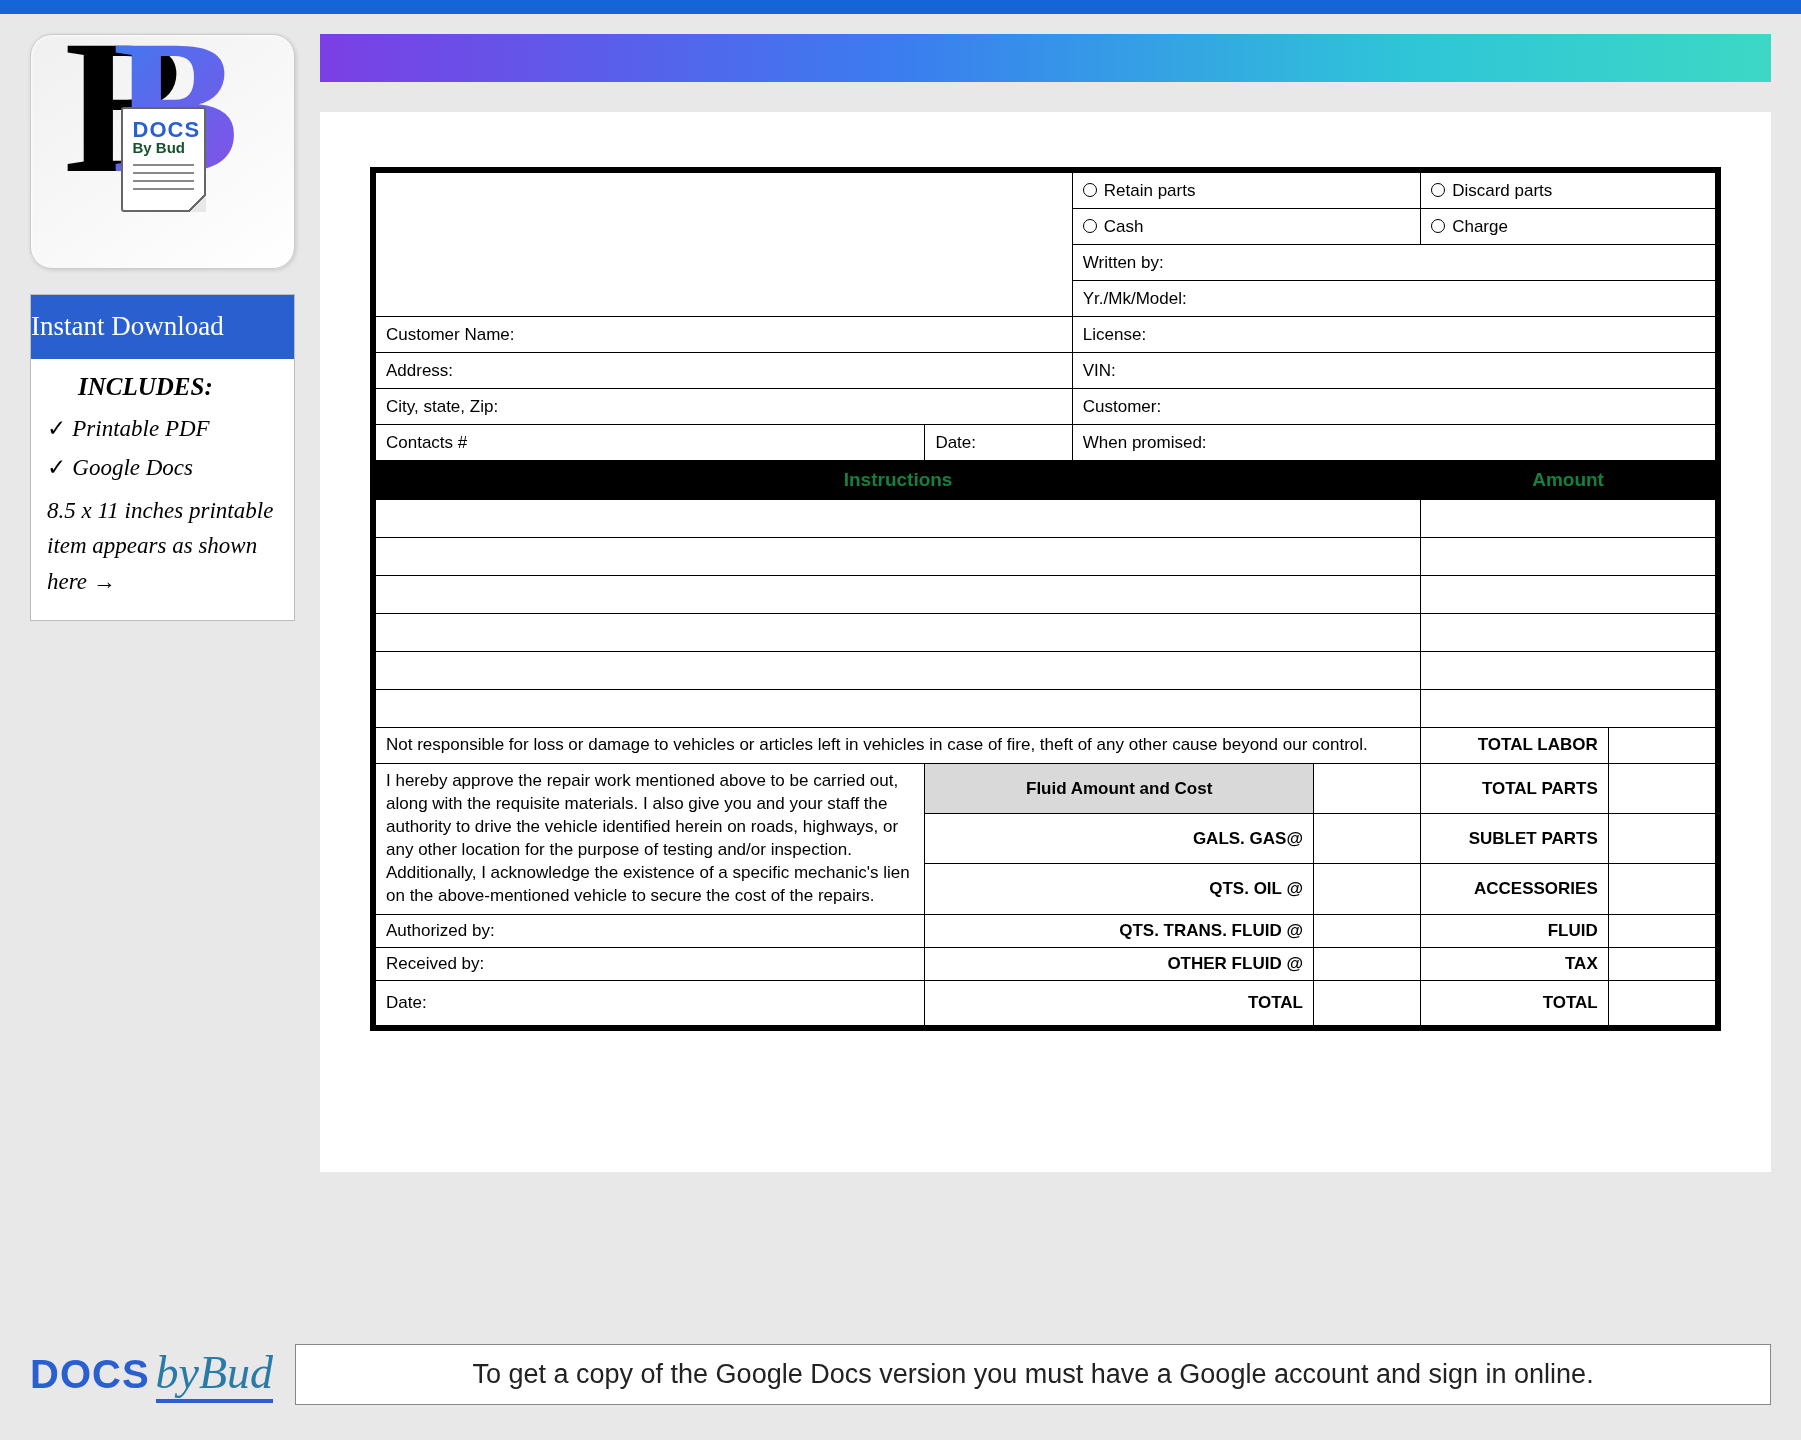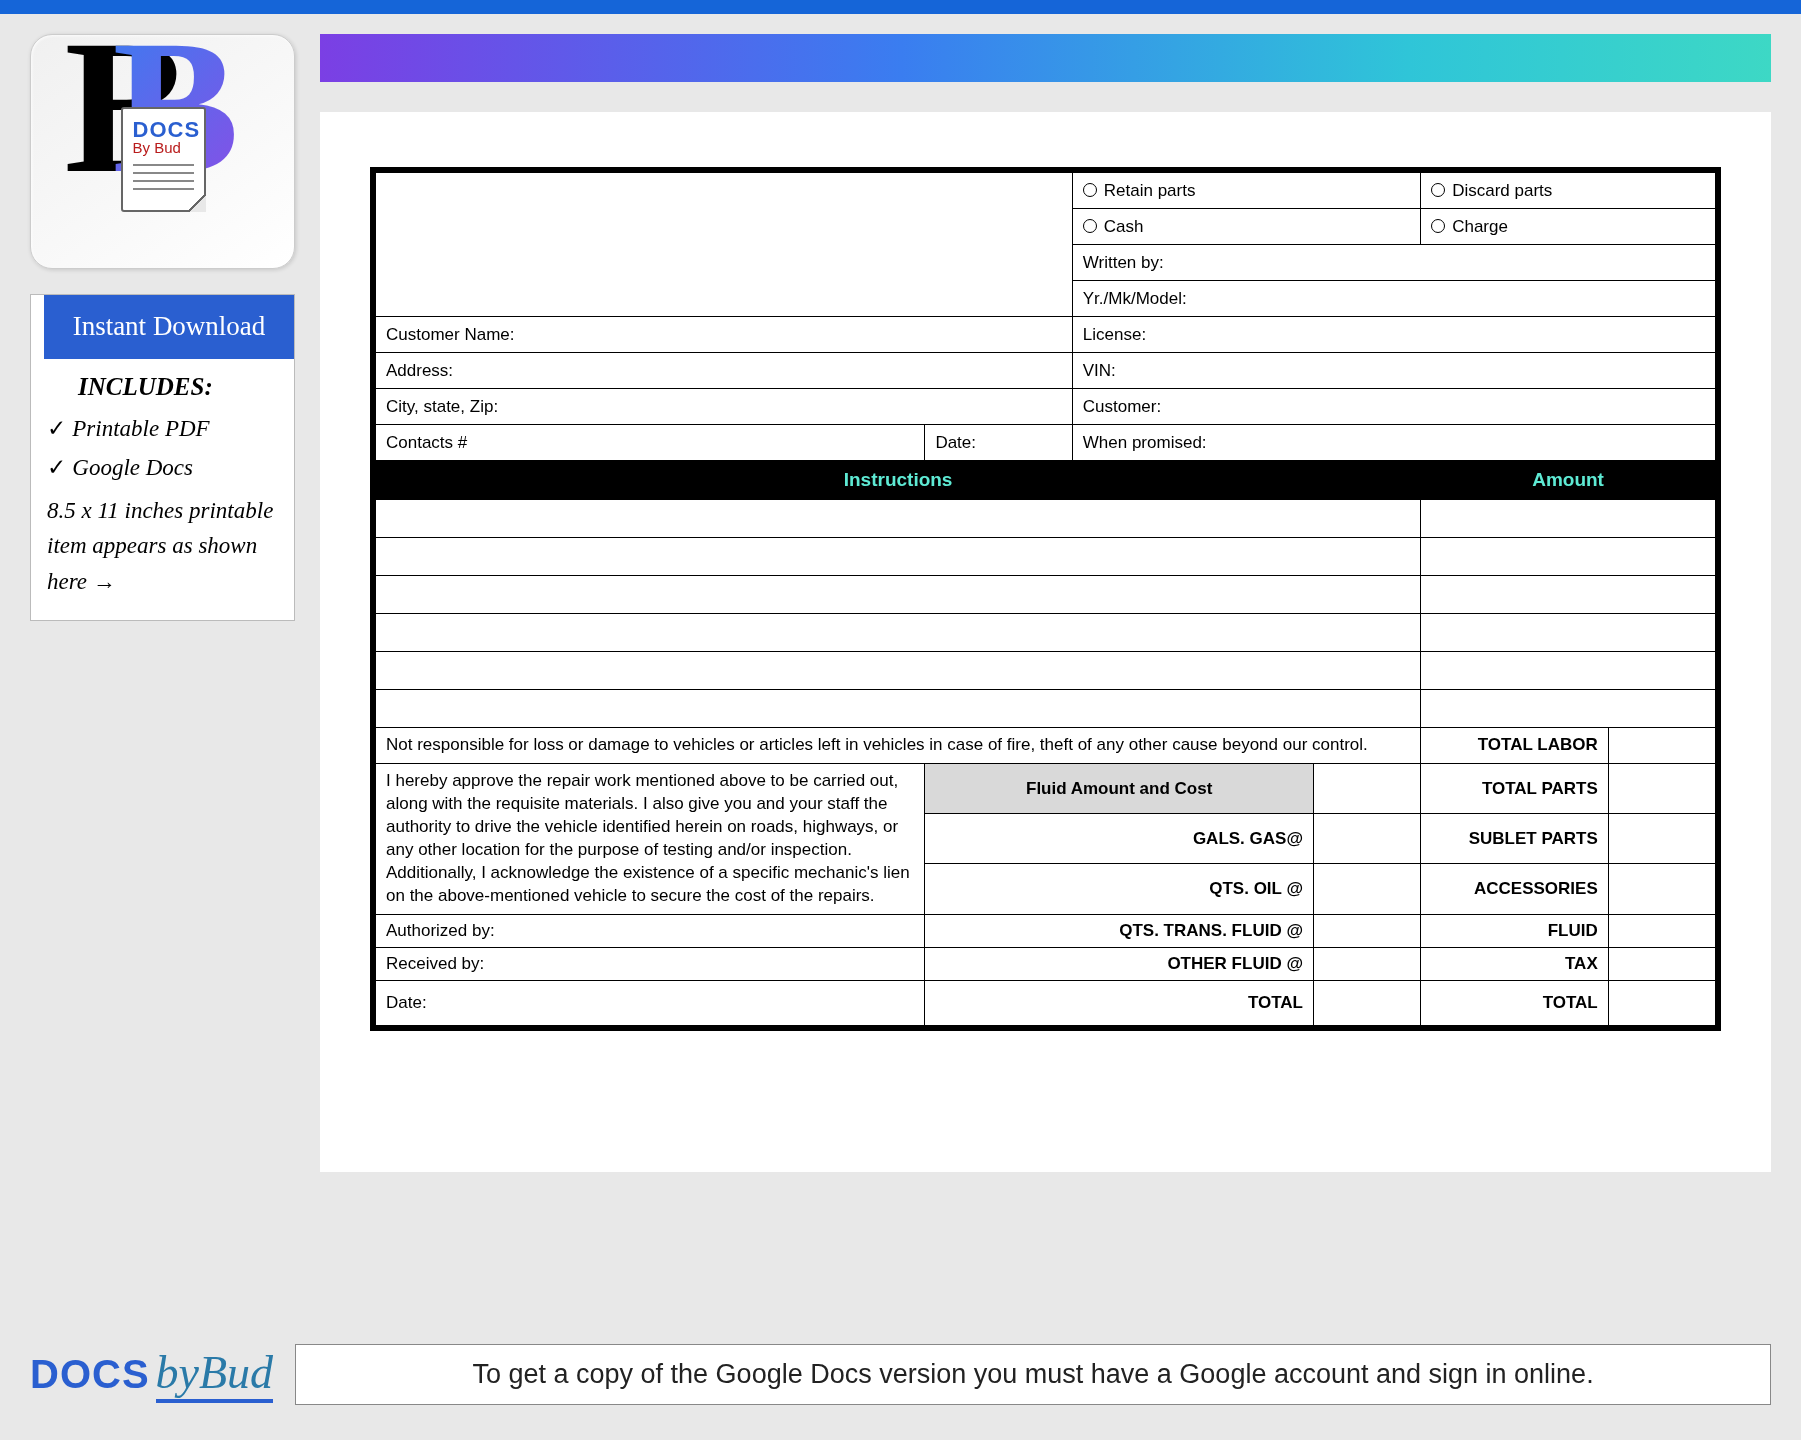--- a/index.html
+++ b/index.html
@@ -103,37 +103,36 @@
   font-size: 22px;
   font-weight: 900;
   color: #2a5fd0;
   letter-spacing: 1px;
 }
 .doc-text-bb {
   position: absolute;
   top: 30px;
   left: 10px;
   font-size: 15px;
-  color: #b91c1c;
-  font-weight: 400;
+  color: #14532d;
+  font-weight: 700;
 }
 .info-card {
   background: #fff;
   border: 1px solid #bbb;
   width: 265px;
 }
 .instant-dl {
   background: #2a5fd0;
   color: #fff;
-  text-align: center;
+  text-align: left;
   padding: 15px 0;
   font-family: Georgia, 'Times New Roman', serif;
   font-size: 27px;
   line-height: 1.25;
-  margin-left: 13px;
 }
 .includes {
   padding: 14px 16px 20px 16px;
 }
 .includes-title {
   font-family: Georgia, serif;
   font-style: italic;
   font-weight: bold;
   font-size: 25px;
   margin-bottom: 14px;
@@ -194,21 +193,21 @@
   height: 14px;
   border: 1.5px solid #000;
   border-radius: 50%;
   margin-right: 7px;
   vertical-align: middle;
   position: relative;
   top: -1px;
 }
 .black-header td, .black-header th {
   background: #000;
-  color: #5eead4;
+  color: #15803d;
   font-weight: bold;
   font-size: 19px;
   text-align: center;
   padding: 8px;
   border-color: #000;
 }
 .line-row td { height: 38px; }
 .small-txt { font-size: 13.5px; line-height: 1.35; }
 .fluid-hdr { background: #d9d9d9 !important; text-align: center; font-weight: bold; }
 .totals-lbl { text-align: right; font-weight: bold; font-size: 16px; padding-right: 12px; }

